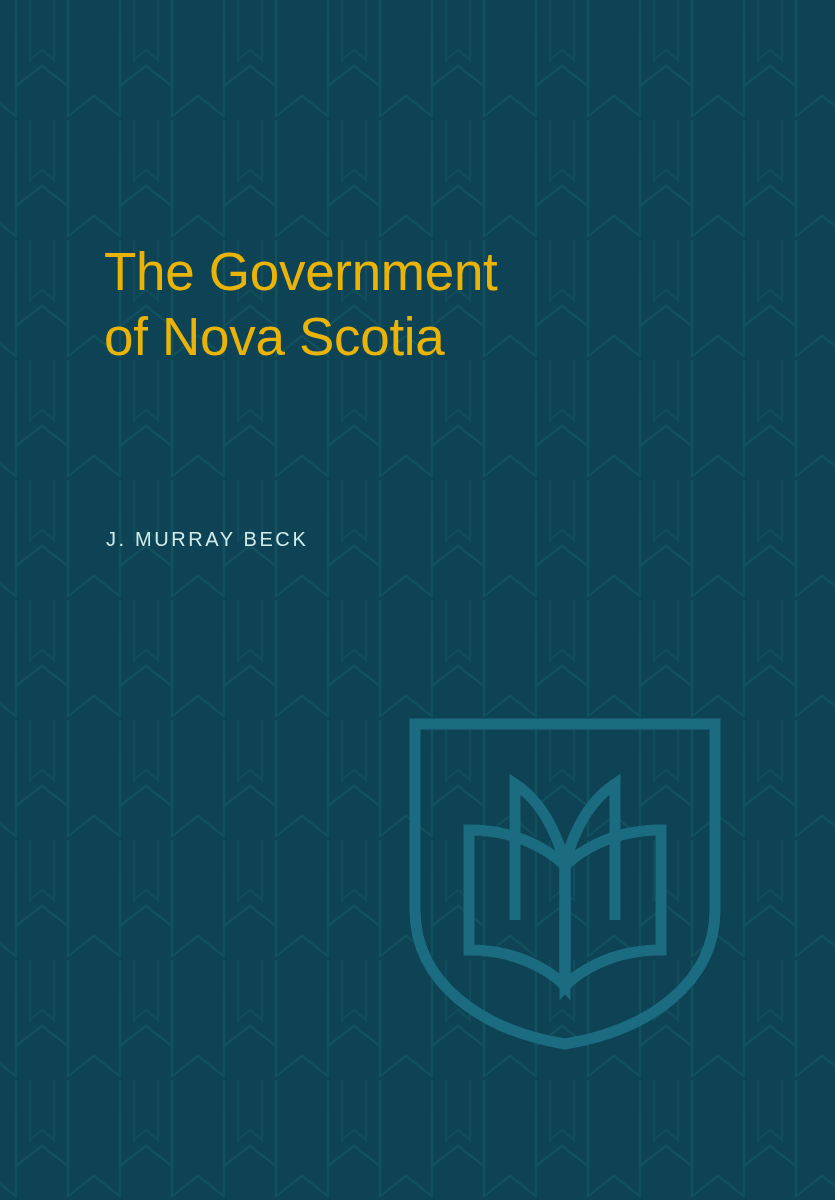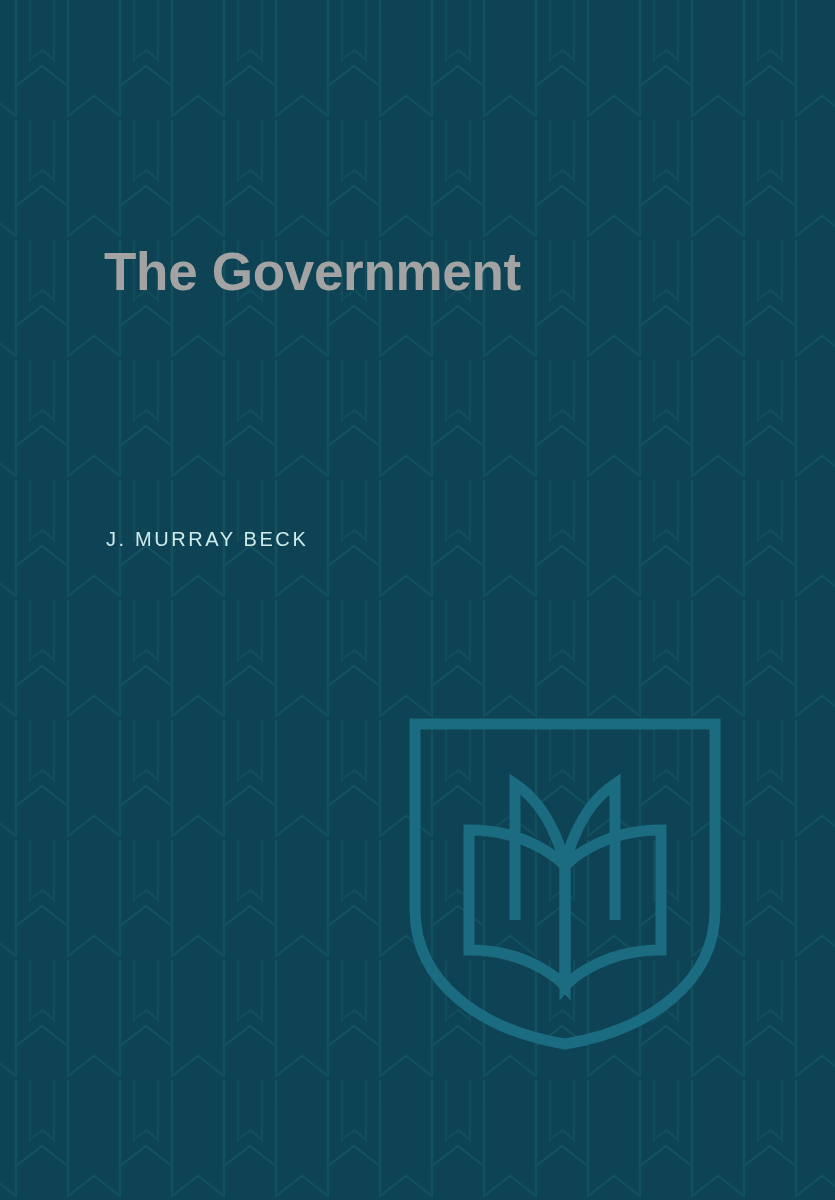--- a/index.html
+++ b/index.html
@@ -28,22 +28,22 @@
   }
   .pattern svg { display: block; width: 100%; height: 100%; }
 
   .title {
     position: absolute;
     left: 104px;
     top: 240px;
     width: 600px;
     font-size: 53px;
     line-height: 1.22;
-    font-weight: 700;
-    color: #a3a3a3;
+    font-weight: 400;
+    color: #eab308;
     letter-spacing: -0.3px;
   }
   .author {
     position: absolute;
     left: 106px;
     top: 528px;
     font-size: 20px;
     letter-spacing: 2.6px;
     color: #cfeceb;
     font-weight: 400;
@@ -74,20 +74,21 @@
           </g>
         </pattern>
       </defs>
       <rect x="0" y="0" width="835" height="1200" fill="#0d4354"></rect>
       <rect x="0" y="0" width="835" height="1200" fill="url(#bookmark)"></rect>
     </svg>
   </div>
 
   <div class="title">
     <div>The Government</div>
+    <div>of Nova Scotia</div>
   </div>
 
   <div class="author">J. MURRAY BECK</div>
 
   <div class="logo">
     <svg viewBox="0 0 320 340" xmlns="http://www.w3.org/2000/svg">
       <g fill="none" stroke="#1c6c81" stroke-width="11" stroke-linejoin="miter">
         <path d="M10 10 H310 V196 C310 268 245 316 160 330 C75 316 10 268 10 196 Z"></path>
         <path d="M160 272 C160 272 128 236 64 236 V116 C128 116 160 152 160 152 Z"></path>
         <path d="M160 272 C160 272 192 236 256 236 V116 C192 116 160 152 160 152 Z"></path>

